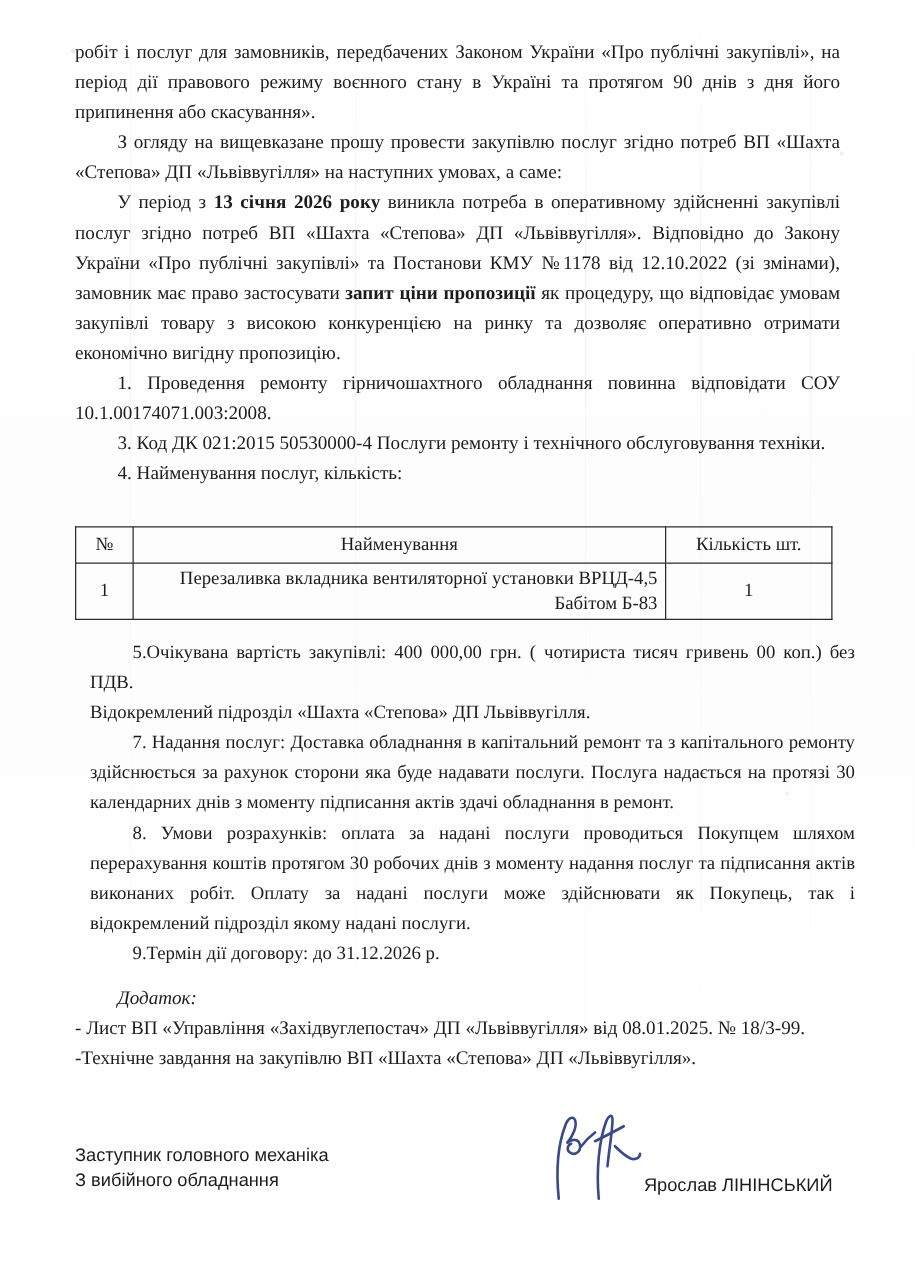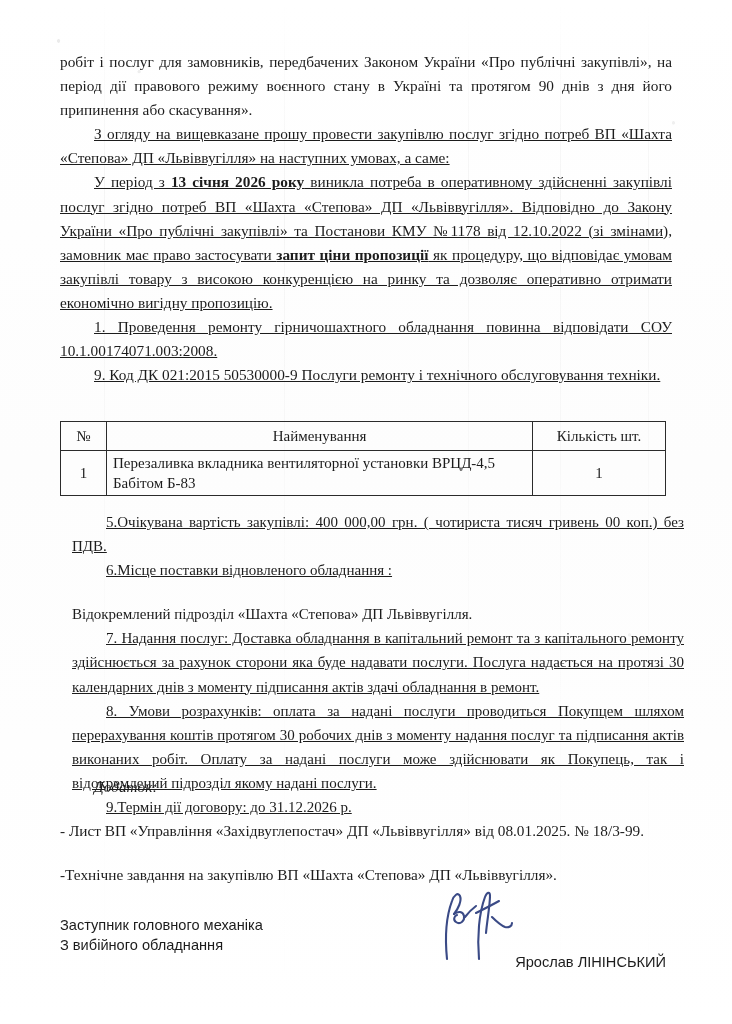--- a/index.html
+++ b/index.html
@@ -61,25 +61,23 @@
     text-align: justify;
     text-justify: inter-word;
     hyphens: none;
   }
 
   p {
     margin: 0;
   }
   p.indent {
     text-indent: 34px;
-    text-decoration: underline;
   }
   p.noindent {
     text-indent: 0;
-    margin-top: 20px;
   }
   b, .b { font-weight: 700; }
   .it { font-style: italic; }
 
   
   .tbl-wrap {
     position: absolute;
     left: 60px;
     top: 421px;
     width: 606px;
@@ -97,63 +95,63 @@
     font-weight: 400;
   }
   table.items th {
     text-align: center;
     vertical-align: middle;
     height: 24px;
   }
   .col-no    { width: 33px;  text-align: center; vertical-align: middle; }
   .col-name  { text-align: left; vertical-align: top; }
   .col-qty   { width: 120px; text-align: center; vertical-align: middle; }
-  td.col-name { height: 40px; line-height: 20px; }
+  td.col-name { height: 40px; line-height: 20px; text-align: right; }
 
   
   .after-table {
     position: absolute;
     left: 72px;
     top: 510px;
     width: 612px;
     font-size: 15px;
     line-height: 24.1px;
     text-align: justify;
   }
   .appendix {
     position: absolute;
     left: 60px;
     top: 775px;
     width: 612px;
     font-size: 15.3px;
     line-height: 24.1px;
     text-align: left;
   }
-  .appendix .lead { text-indent: 34px; }
+  .appendix .lead { text-indent: 34px; margin-top: 12px; }
 
   
   .sign-block {
     position: absolute;
     left: 60px;
     top: 915px;
     width: 612px;
     font-family: "Liberation Sans", "DejaVu Sans", sans-serif;
     font-size: 14.6px;
     line-height: 20px;
   }
   .sign-left {
     position: absolute;
     left: 0;
     top: 0;
     white-space: pre-line;
   }
   .sign-name {
     position: absolute;
     right: 6px;
-    top: 37px;
+    top: 24px;
     white-space: nowrap;
   }
   .signature-mark {
     position: absolute;
     left: 372px;
     top: -28px;
     width: 96px;
     height: 74px;
   }
 </style>
@@ -175,21 +173,22 @@
 
     <p class="noindent">робіт і послуг для замовників, передбачених Законом України «Про публічні закупівлі», на період дії правового режиму воєнного стану в Україні та протягом 90 днів з дня його припинення або скасування».</p>
 
     <p class="indent">З огляду на вищевказане прошу провести закупівлю послуг згідно потреб ВП «Шахта «Степова»  ДП «Львіввугілля»  на наступних умовах, а саме:</p>
 
     <p class="indent">
       <span>У період з </span><b>13 січня 2026 року</b><span>  виникла потреба в оперативному здійсненні закупівлі послуг згідно потреб ВП «Шахта «Степова»    ДП «Львіввугілля». Відповідно до Закону України «Про публічні закупівлі» та Постанови КМУ №1178 від 12.10.2022 (зі змінами), замовник має право застосувати </span><b>запит ціни пропозиції</b><span> як процедуру, що відповідає умовам закупівлі товару з високою конкуренцією на ринку та дозволяє оперативно отримати економічно вигідну пропозицію.</span>
     </p>
 
     <p class="indent">1. Проведення ремонту гірничошахтного обладнання повинна відповідати СОУ 10.1.00174071.003:2008.</p>
-    <p class="indent">9. Код ДК 021:2015 50530000-9 Послуги ремонту і технічного обслуговування техніки.</p>
+    <p class="indent">3. Код ДК 021:2015 50530000-4 Послуги ремонту і технічного обслуговування техніки.</p>
+    <p class="indent">4. Найменування послуг, кількість:</p>
   </div>
 
   <div class="tbl-wrap">
     <table class="items">
       <thead>
         <tr>
           <th class="col-no">№</th>
           <th class="col-name">Найменування</th>
           <th class="col-qty">Кількість шт.</th>
         </tr>
@@ -199,21 +198,20 @@
           <td class="col-no">1</td>
           <td class="col-name">Перезаливка вкладника  вентиляторної установки ВРЦД-4,5 Бабітом Б-83</td>
           <td class="col-qty">1</td>
         </tr>
       </tbody>
     </table>
   </div>
 
   <div class="after-table">
     <p class="indent">5.Очікувана вартість закупівлі:  400 000,00 грн. ( чотириста тисяч гривень 00 коп.) без ПДВ.</p>
-    <p class="indent">6.Місце поставки відновленого обладнання :</p>
     <p class="noindent">Відокремлений підрозділ «Шахта «Степова»   ДП Львіввугілля.</p>
     <p class="indent">7. Надання послуг: Доставка обладнання в капітальний ремонт та з капітального ремонту здійснюється за рахунок сторони яка буде надавати послуги. Послуга надається на протязі 30 календарних днів  з моменту підписання актів здачі обладнання в ремонт.</p>
     <p class="indent">8. Умови розрахунків: оплата   за надані послуги проводиться Покупцем шляхом перерахування коштів протягом 30 робочих днів з моменту надання послуг та підписання актів виконаних робіт. Оплату за надані послуги може здійснювати як Покупець, так і відокремлений підрозділ якому надані послуги.</p>
     <p class="indent">9.Термін дії договору:  до 31.12.2026 р.</p>
   </div>
 
   <div class="appendix">
     <p class="lead it">Додаток:</p>
     <p class="noindent">- Лист  ВП «Управління «Західвуглепостач»  ДП «Львіввугілля» від 08.01.2025. № 18/3-99.</p>
     <p class="noindent">-Технічне завдання на закупівлю ВП «Шахта «Степова»  ДП «Львіввугілля».</p>

